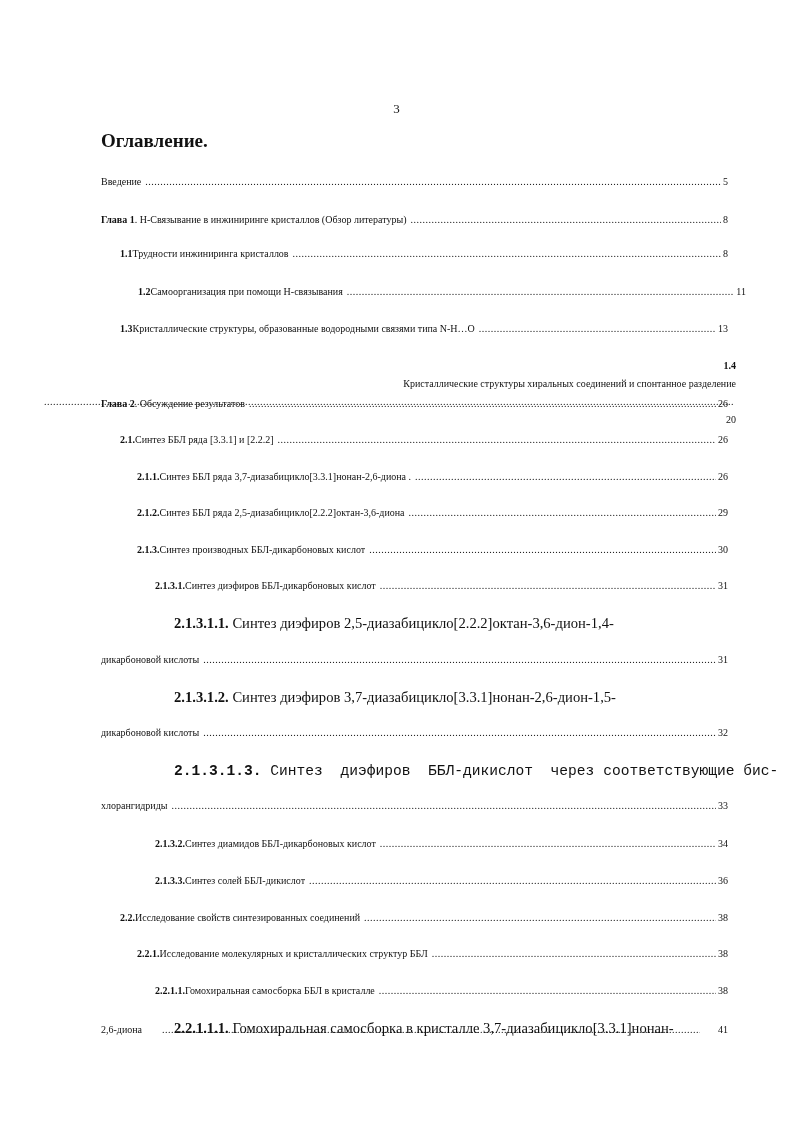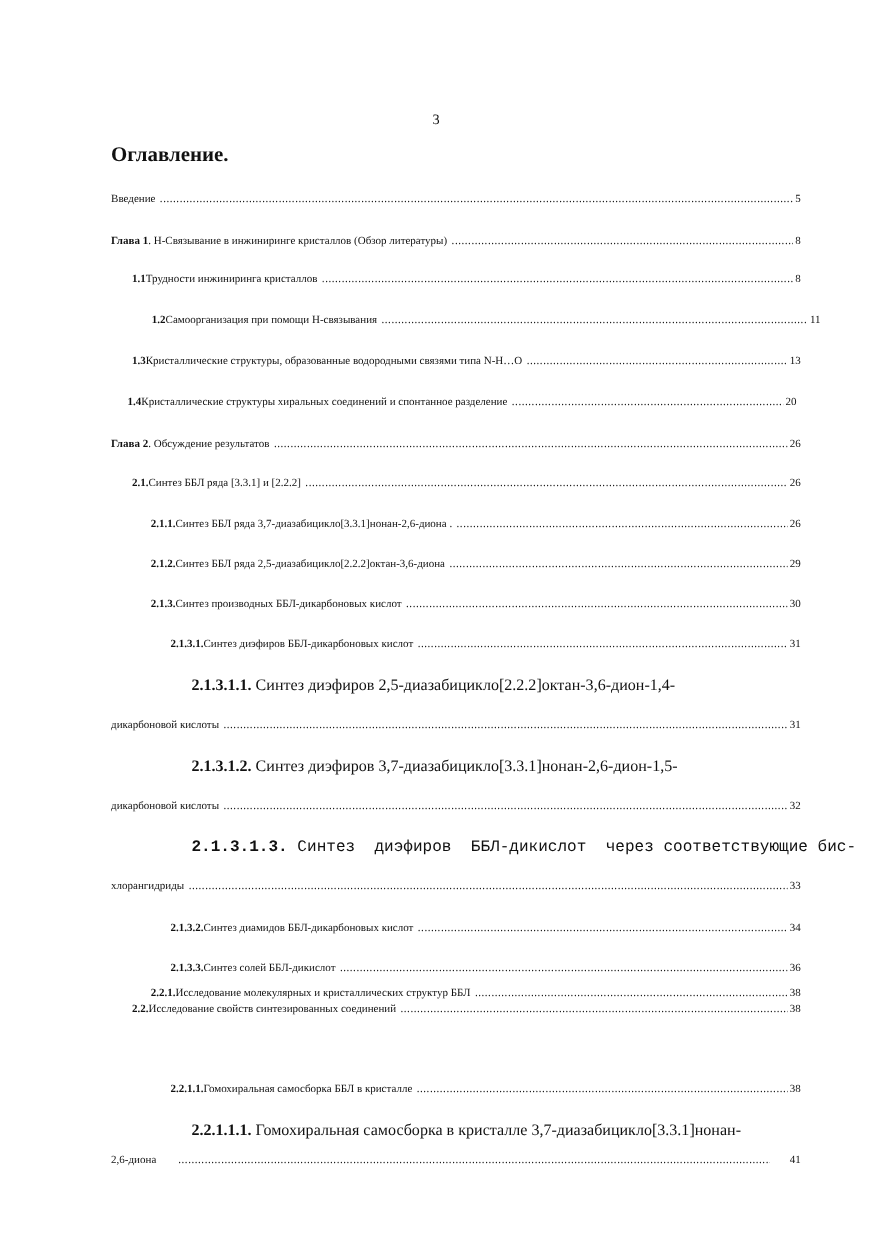--- a/index.html
+++ b/index.html
@@ -70,21 +70,21 @@
   <span class="page">11</span>
 </div>
 
 <div class="entry" style="top:320px; left:120px; width:608px;">
   <span class="num">1.3</span>
   <span class="text"> Кристаллические структуры, образованные водородными связями типа N-H…O</span>
   <span class="leader"></span>
   <span class="page">13</span>
 </div>
 
-<div class="entry" style="top:357px; left:116px; width:608px;">
+<div class="entry" style="top:357px; left:128px; width:608px;flex-direction:column;">
   <span class="num">1.4</span>
   <span class="text"> Кристаллические структуры хиральных соединений и спонтанное разделение</span>
   <span class="leader"></span>
   <span class="page">20</span>
 </div>
 
 <div class="entry" style="top:395px;">
   <span class="num">Глава 2</span>
   <span class="text">. Обсуждение результатов</span>
   <span class="leader"></span>
@@ -167,34 +167,34 @@
   <span class="page">36</span>
 </div>
 
 <div class="entry" style="top:909px; left:120px; width:608px;">
   <span class="num">2.2.</span>
   <span class="text"> Исследование свойств синтезированных соединений</span>
   <span class="leader"></span>
   <span class="page">38</span>
 </div>
 
-<div class="entry" style="top:894px; left:137px; width:591px;">
+<div class="entry" style="top:945px; left:137px; width:591px;">
   <span class="num">2.2.1.</span>
   <span class="text"> Исследование молекулярных и кристаллических структур ББЛ</span>
   <span class="leader"></span>
   <span class="page">38</span>
 </div>
 
 <div class="entry" style="top:982px; left:155px; width:573px;">
   <span class="num">2.2.1.1.</span>
   <span class="text"> Гомохиральная самосборка ББЛ в кристалле</span>
   <span class="leader"></span>
   <span class="page">38</span>
 </div>
 
 <div class="entry-line1" style="top:1019px; left:174px;">
   <span class="num">2.2.1.1.1.</span><span> Гомохиральная самосборка в кристалле 3,7-диазабицикло[3.3.1]нонан-</span>
 </div>
-<div class="entry" style="top:1046px;gap:16px;">
+<div class="entry" style="top:1021px;gap:16px;">
   <span class="text">2,6-диона</span>
   <span class="leader"></span>
   <span class="page">41</span>
 </div>
 
 </body></html>

